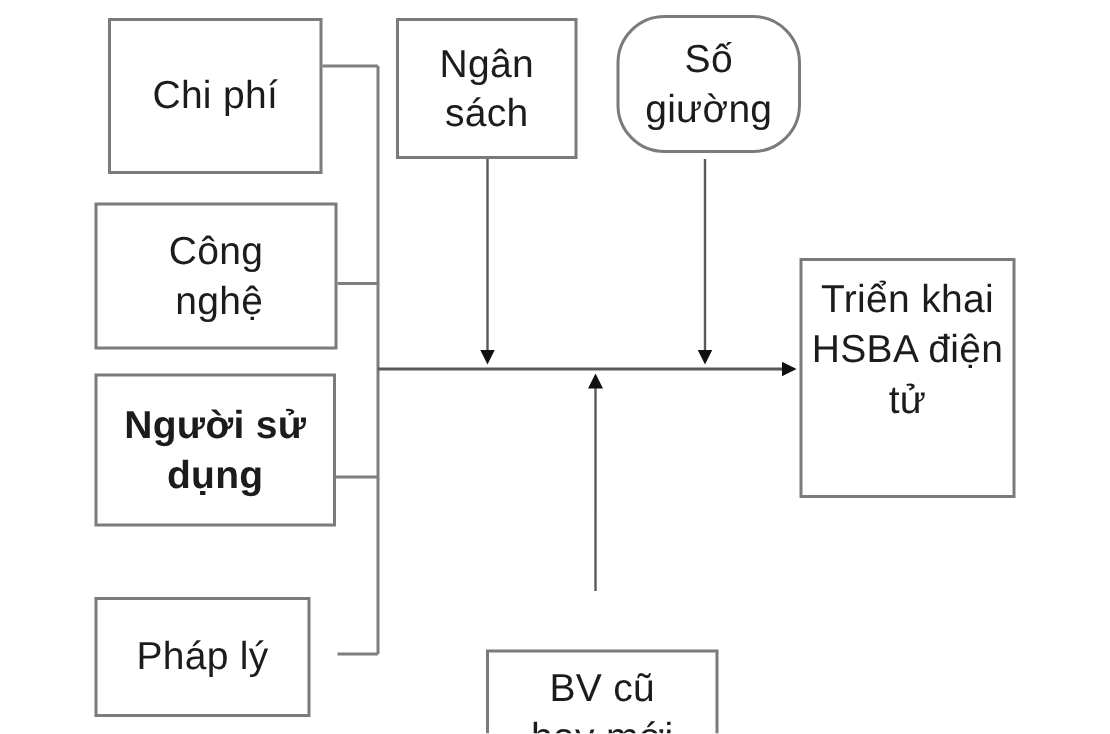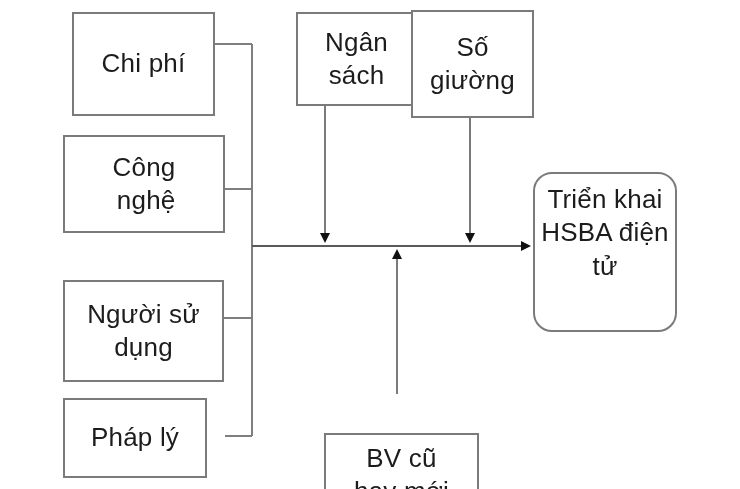--- a/index.html
+++ b/index.html
@@ -34,27 +34,27 @@
   }
   .node-label {
     white-space: pre-line;
     font-size: 26px;
     line-height: 1.28;
     color: #1c1c1c;
     letter-spacing: 0.2px;
   }
   .n-chi-phi        { left: 72px;  top: 12px;  width: 143px; height: 104px; }
   .n-cong-nghe      { left: 63px;  top: 135px; width: 162px; height: 98px; text-align: right;  }
-  .n-nguoi-su-dung  { left: 63px;  top: 280px; width: 161px; height: 102px; }
+  .n-nguoi-su-dung  { left: 63px;  top: 249px; width: 161px; height: 102px; font-weight: bold; }
   .n-phap-ly        { left: 63px;  top: 398px; width: 144px; height: 80px;  }
-  .n-ngan-sach      { left: 264px; top: 12px;  width: 121px; height: 94px; margin-left: 32px;  }
-  .n-so-giuong      { left: 411px; top: 10px;  width: 123px; height: 108px;  }
+  .n-ngan-sach      { left: 264px; top: 12px;  width: 121px; height: 94px;  }
+  .n-so-giuong      { left: 411px; top: 10px;  width: 123px; height: 92px; border-radius: 32px;  }
   .n-bv-cu-hay-moi  { left: 324px; top: 394px; width: 155px; height: 84px; margin-top: 39px;  }
   .n-trien-khai     { left: 533px; top: 172px; width: 144px; height: 160px;
-                      align-items: flex-start; border-radius: 19px; }
+                      align-items: flex-start; }
   .n-trien-khai .node-label { padding-top: 9px; }
 </style>
 </head>
 <body>
 
 <div class="canvas">
 
   <svg class="edges" viewBox="0 0 740 489" xmlns="http://www.w3.org/2000/svg">
     <defs>
       <marker id="arrowhead" viewBox="0 0 10 10" refX="8" refY="5" markerWidth="10" markerHeight="10" markerUnits="userSpaceOnUse" orient="auto">

